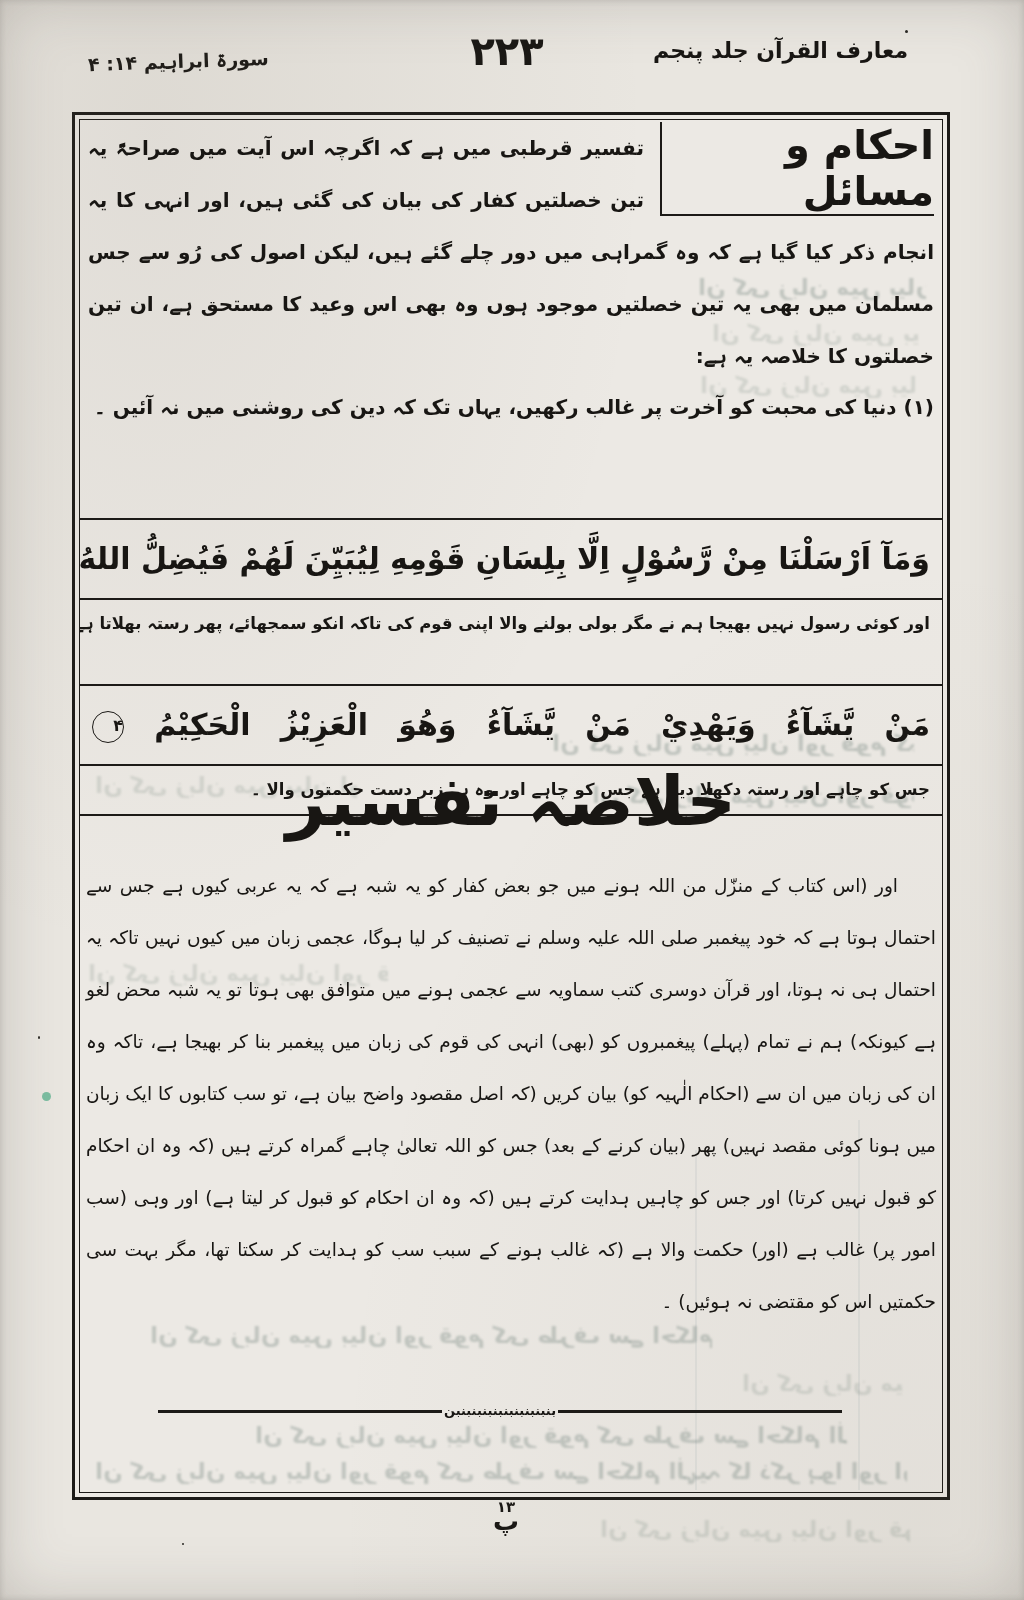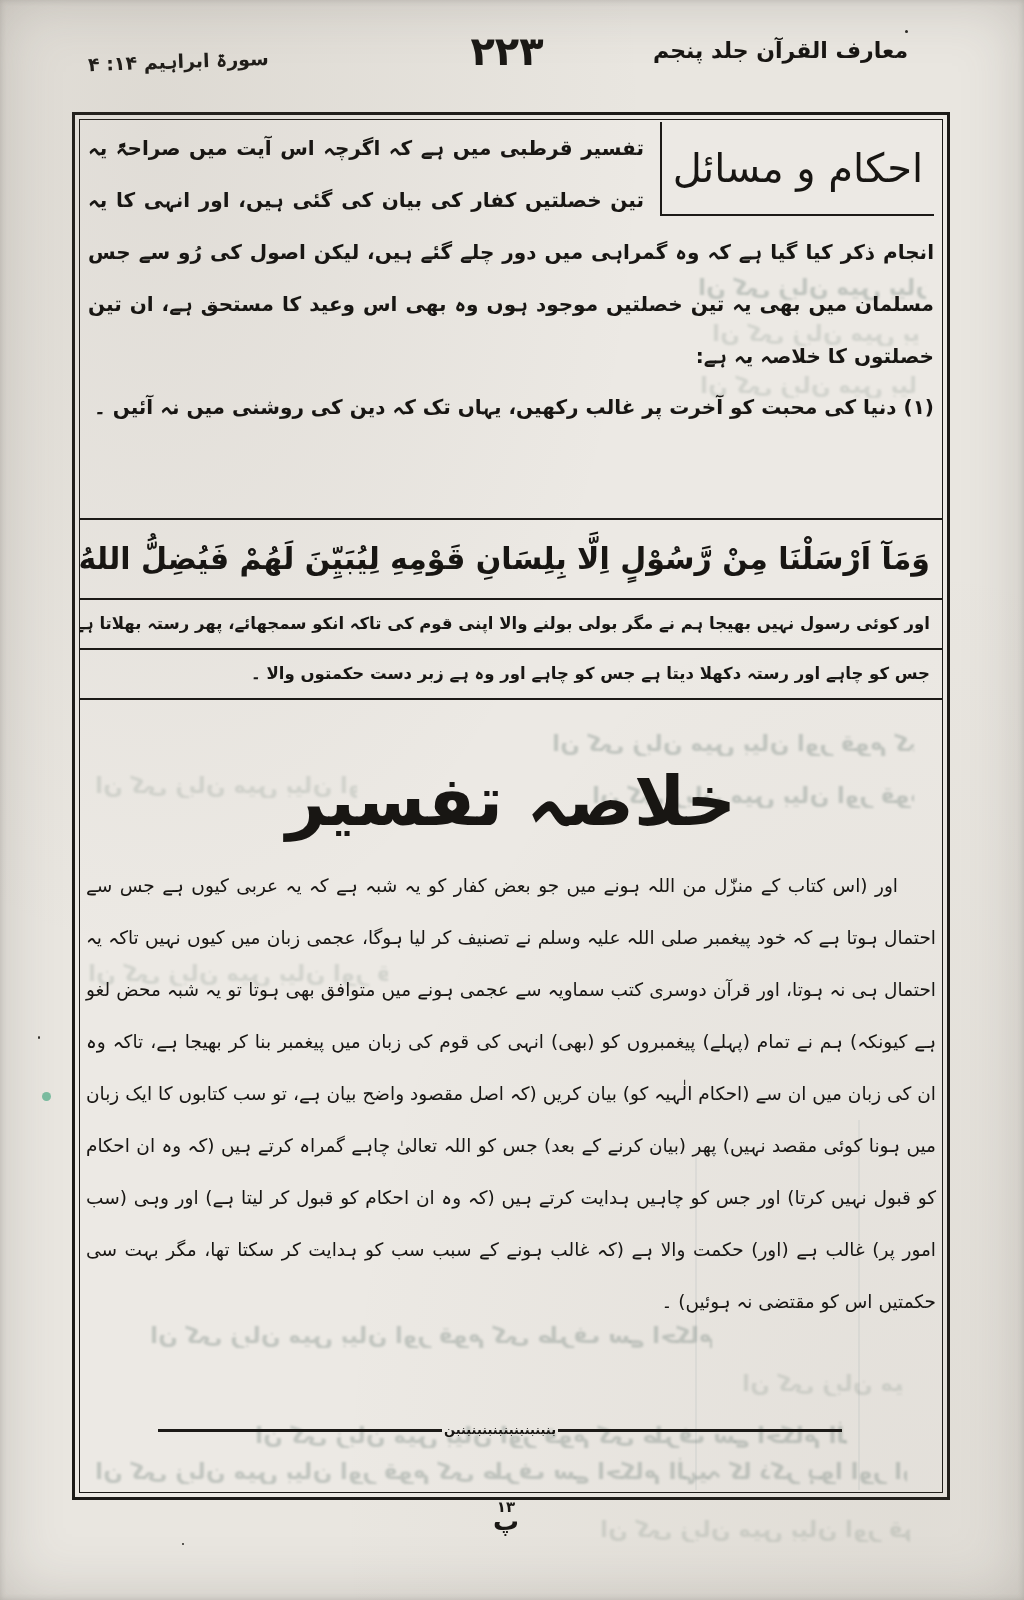--- a/index.html
+++ b/index.html
@@ -22,42 +22,42 @@
   
   .box{position:absolute;left:72px;top:112px;width:872px;height:1382px;
        border:3.5px solid #1c1a17;background:rgba(255,255,255,.14);}
   .box-inner{position:absolute;inset:4px;border:1.6px solid #1c1a17;}
   .content{position:absolute;inset:0;z-index:2;}
   
   .ahkam{position:absolute;top:2px;left:8px;right:8px;direction:rtl;}
   .ahkam-cell{float:right;width:272px;height:92px;margin:0 0 4px 16px;
       border-left:2.6px solid #1c1a17;border-bottom:2.6px solid #1c1a17;
       display:flex;align-items:center;justify-content:center;}
-  .ahkam-cell span{font-size:40px;font-weight:400;letter-spacing:-1px;}
+  .ahkam-cell span{font-size:40px;font-weight:700;letter-spacing:-1px;}
   .urdu-p{font-size:20px;line-height:52px;font-weight:700;text-align:justify;}
   .urdu-item{font-size:20px;line-height:51px;font-weight:700;}
   
   .verse{position:absolute;top:362px;left:0;right:0;direction:rtl;}
   .v-row{border-top:2.2px solid #1c1a17;padding:0 12px;}
   .v-row:last-child{border-bottom:2.2px solid #1c1a17;}
   .v-ar{height:78px;font-size:30px;line-height:78px;font-weight:700;
         text-align:justify;text-align-last:justify;white-space:nowrap;overflow:hidden;margin-top:36px;}
   .v-tr{height:48px;font-size:16.5px;line-height:47px;font-weight:700;
         text-align:justify;text-align-last:justify;white-space:nowrap;overflow:hidden;}
   .v-tr.noj{text-align-last:right;}
   .ayah{display:inline-block;width:30px;height:30px;line-height:28px;border:1.8px solid #1c1a17;
         border-radius:50%;text-align:center;font-size:16px;vertical-align:middle;}
   
   .sum-head{position:absolute;top:628px;left:0;right:0;height:106px;
         display:flex;align-items:center;justify-content:center;}
   .sum-head span{font-size:69px;font-weight:700;letter-spacing:-2px;text-align:right;}
   .sum-body{position:absolute;top:740px;left:6px;right:6px;direction:rtl;
         font-size:18.5px;line-height:52px;font-weight:400;text-align:justify;text-indent:38px;}
   
-  .divider{position:absolute;top:1284px;left:78px;right:100px;display:flex;align-items:center;margin-top:19px;}
+  .divider{position:absolute;top:1284px;left:78px;right:100px;display:flex;align-items:center;}
   .divider .bar{flex:1;height:2.6px;background:#1c1a17;}
   .divider .orn{font-size:13px;font-weight:700;letter-spacing:-1px;padding:0 2px;
         transform:translateY(-1px);white-space:nowrap;}
   
   .catch{position:absolute;left:468px;top:1500px;width:76px;text-align:center;line-height:1;}
   .catch .c-top{font-size:15px;font-weight:700;display:block;}
   .catch .c-bot{font-size:26px;font-weight:700;display:block;margin-top:-7px;}
   
   .ghost{position:absolute;z-index:1;direction:rtl;white-space:nowrap;overflow:hidden;
       color:rgba(96,116,108,.30);font-size:23px;font-weight:700;
@@ -100,20 +100,24 @@
           <div class="ahkam-cell">
             <span>احکام و مسائل</span>
           </div>
           <div class="urdu-p">تفسیر قرطبی میں ہے کہ اگرچہ اس آیت میں صراحۃً یہ تین خصلتیں کفار کی بیان کی گئی ہیں، اور انہی کا یہ انجام ذکر کیا گیا ہے کہ وہ گمراہی میں دور چلے گئے ہیں، لیکن اصول کی رُو سے جس مسلمان میں بھی یہ تین خصلتیں موجود ہوں وہ بھی اس وعید کا مستحق ہے، ان تین خصلتوں کا خلاصہ یہ ہے:</div>
           <div class="urdu-item">(۱) دنیا کی محبت کو آخرت پر غالب رکھیں، یہاں تک کہ دین کی روشنی میں نہ آئیں ۔</div>
         </div>
 
         <div class="verse">
           <div class="v-row v-ar">وَمَآ اَرْسَلْنَا مِنْ رَّسُوْلٍ اِلَّا بِلِسَانِ قَوْمِهِ لِيُبَيِّنَ لَهُمْ فَيُضِلُّ اللهُ</div>
           <div class="v-row v-tr">اور کوئی رسول نہیں بھیجا ہم نے مگر بولی بولنے والا اپنی قوم کی تاکہ انکو سمجھائے، پھر رستہ بھلاتا ہے اللہ</div>
+          <div class="v-row v-ar">
+            <span>مَنْ يَّشَآءُ وَيَهْدِيْ مَنْ يَّشَآءُ وَهُوَ الْعَزِيْزُ الْحَكِيْمُ</span>
+            <span class="ayah">۴</span>
+          </div>
           <div class="v-row v-tr noj">جس کو چاہے اور رستہ دکھلا دیتا ہے جس کو چاہے اور وہ ہے زبر دست حکمتوں والا ۔</div>
         </div>
 
         <div class="sum-head">
           <span>خلاصہ تفسیر</span>
         </div>
         <div class="sum-body">اور (اس کتاب کے منزّل من اللہ ہونے میں جو بعض کفار کو یہ شبہ ہے کہ یہ عربی کیوں ہے جس سے احتمال ہوتا ہے کہ خود پیغمبر صلی اللہ علیہ وسلم نے تصنیف کر لیا ہوگا، عجمی زبان میں کیوں نہیں تاکہ یہ احتمال ہی نہ ہوتا، اور قرآن دوسری کتب سماویہ سے عجمی ہونے میں متوافق بھی ہوتا تو یہ شبہ محض لغو ہے کیونکہ) ہم نے تمام (پہلے) پیغمبروں کو (بھی) انہی کی قوم کی زبان میں پیغمبر بنا کر بھیجا ہے، تاکہ وہ ان کی زبان میں ان سے (احکام الٰہیہ کو) بیان کریں (کہ اصل مقصود واضح بیان ہے، تو سب کتابوں کا ایک زبان میں ہونا کوئی مقصد نہیں) پھر (بیان کرنے کے بعد) جس کو اللہ تعالیٰ چاہے گمراہ کرتے ہیں (کہ وہ ان احکام کو قبول نہیں کرتا) اور جس کو چاہیں ہدایت کرتے ہیں (کہ وہ ان احکام کو قبول کر لیتا ہے) اور وہی (سب امور پر) غالب ہے (اور) حکمت والا ہے (کہ غالب ہونے کے سبب سب کو ہدایت کر سکتا تھا، مگر بہت سی حکمتیں اس کو مقتضی نہ ہوئیں) ۔</div>
 
         <div class="divider">
           <div class="bar"></div>

